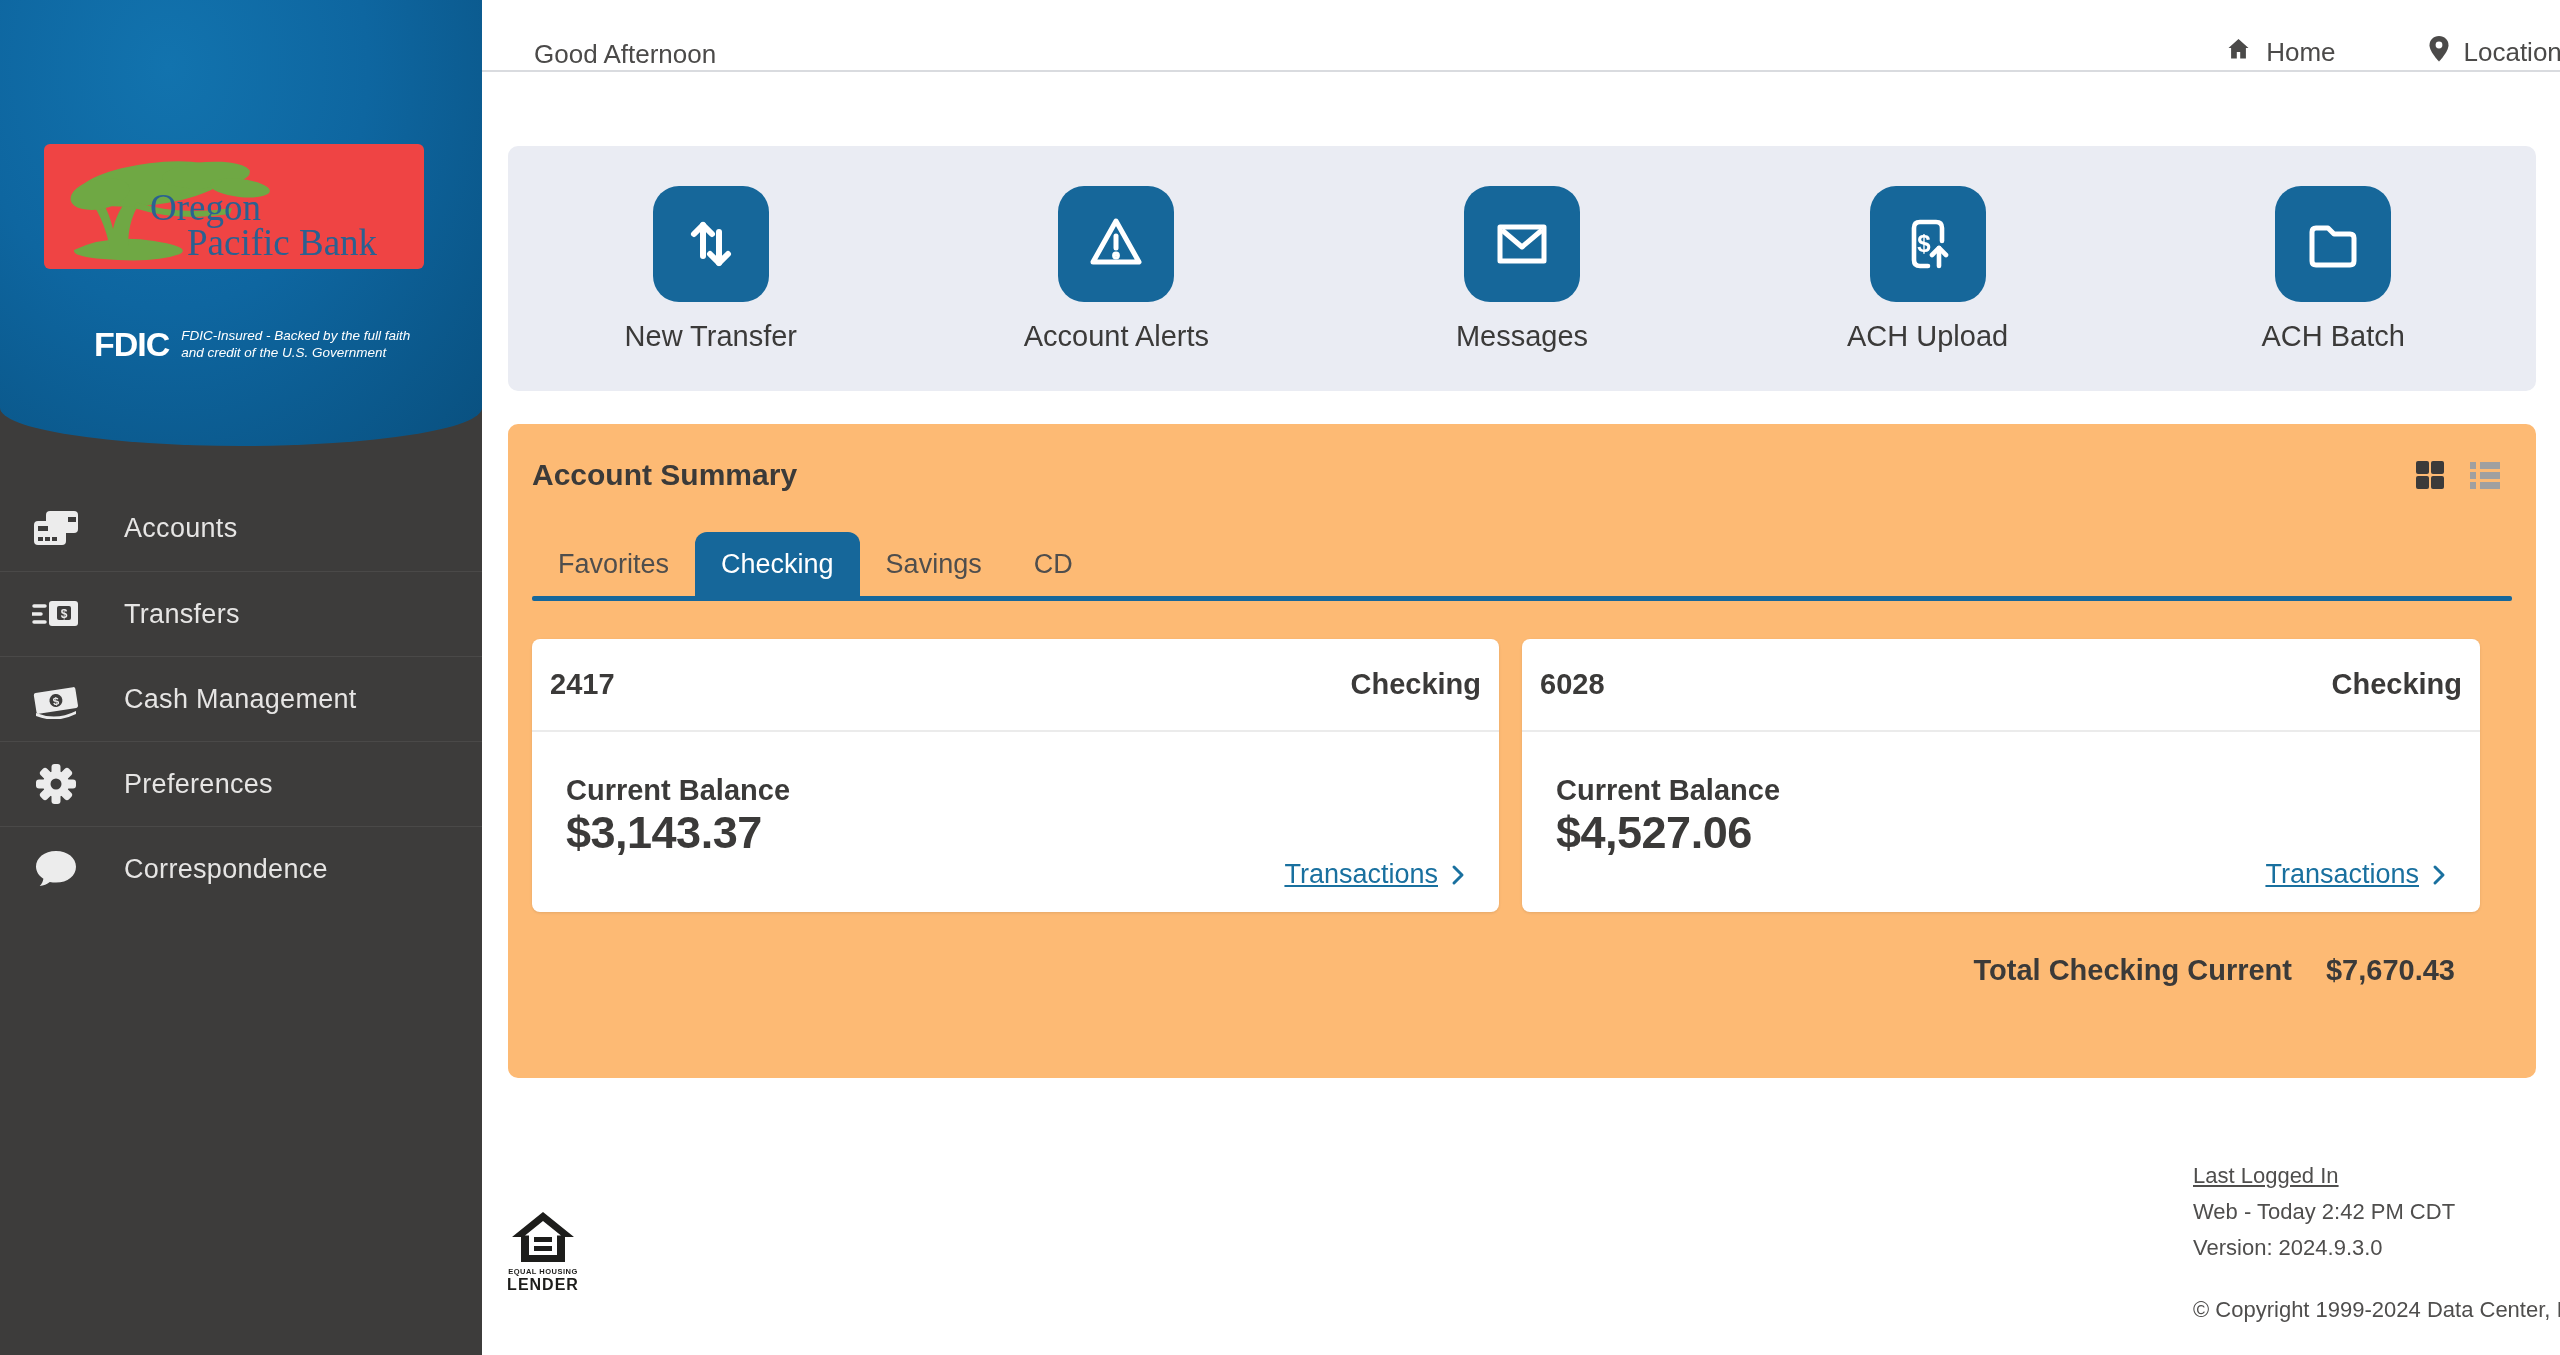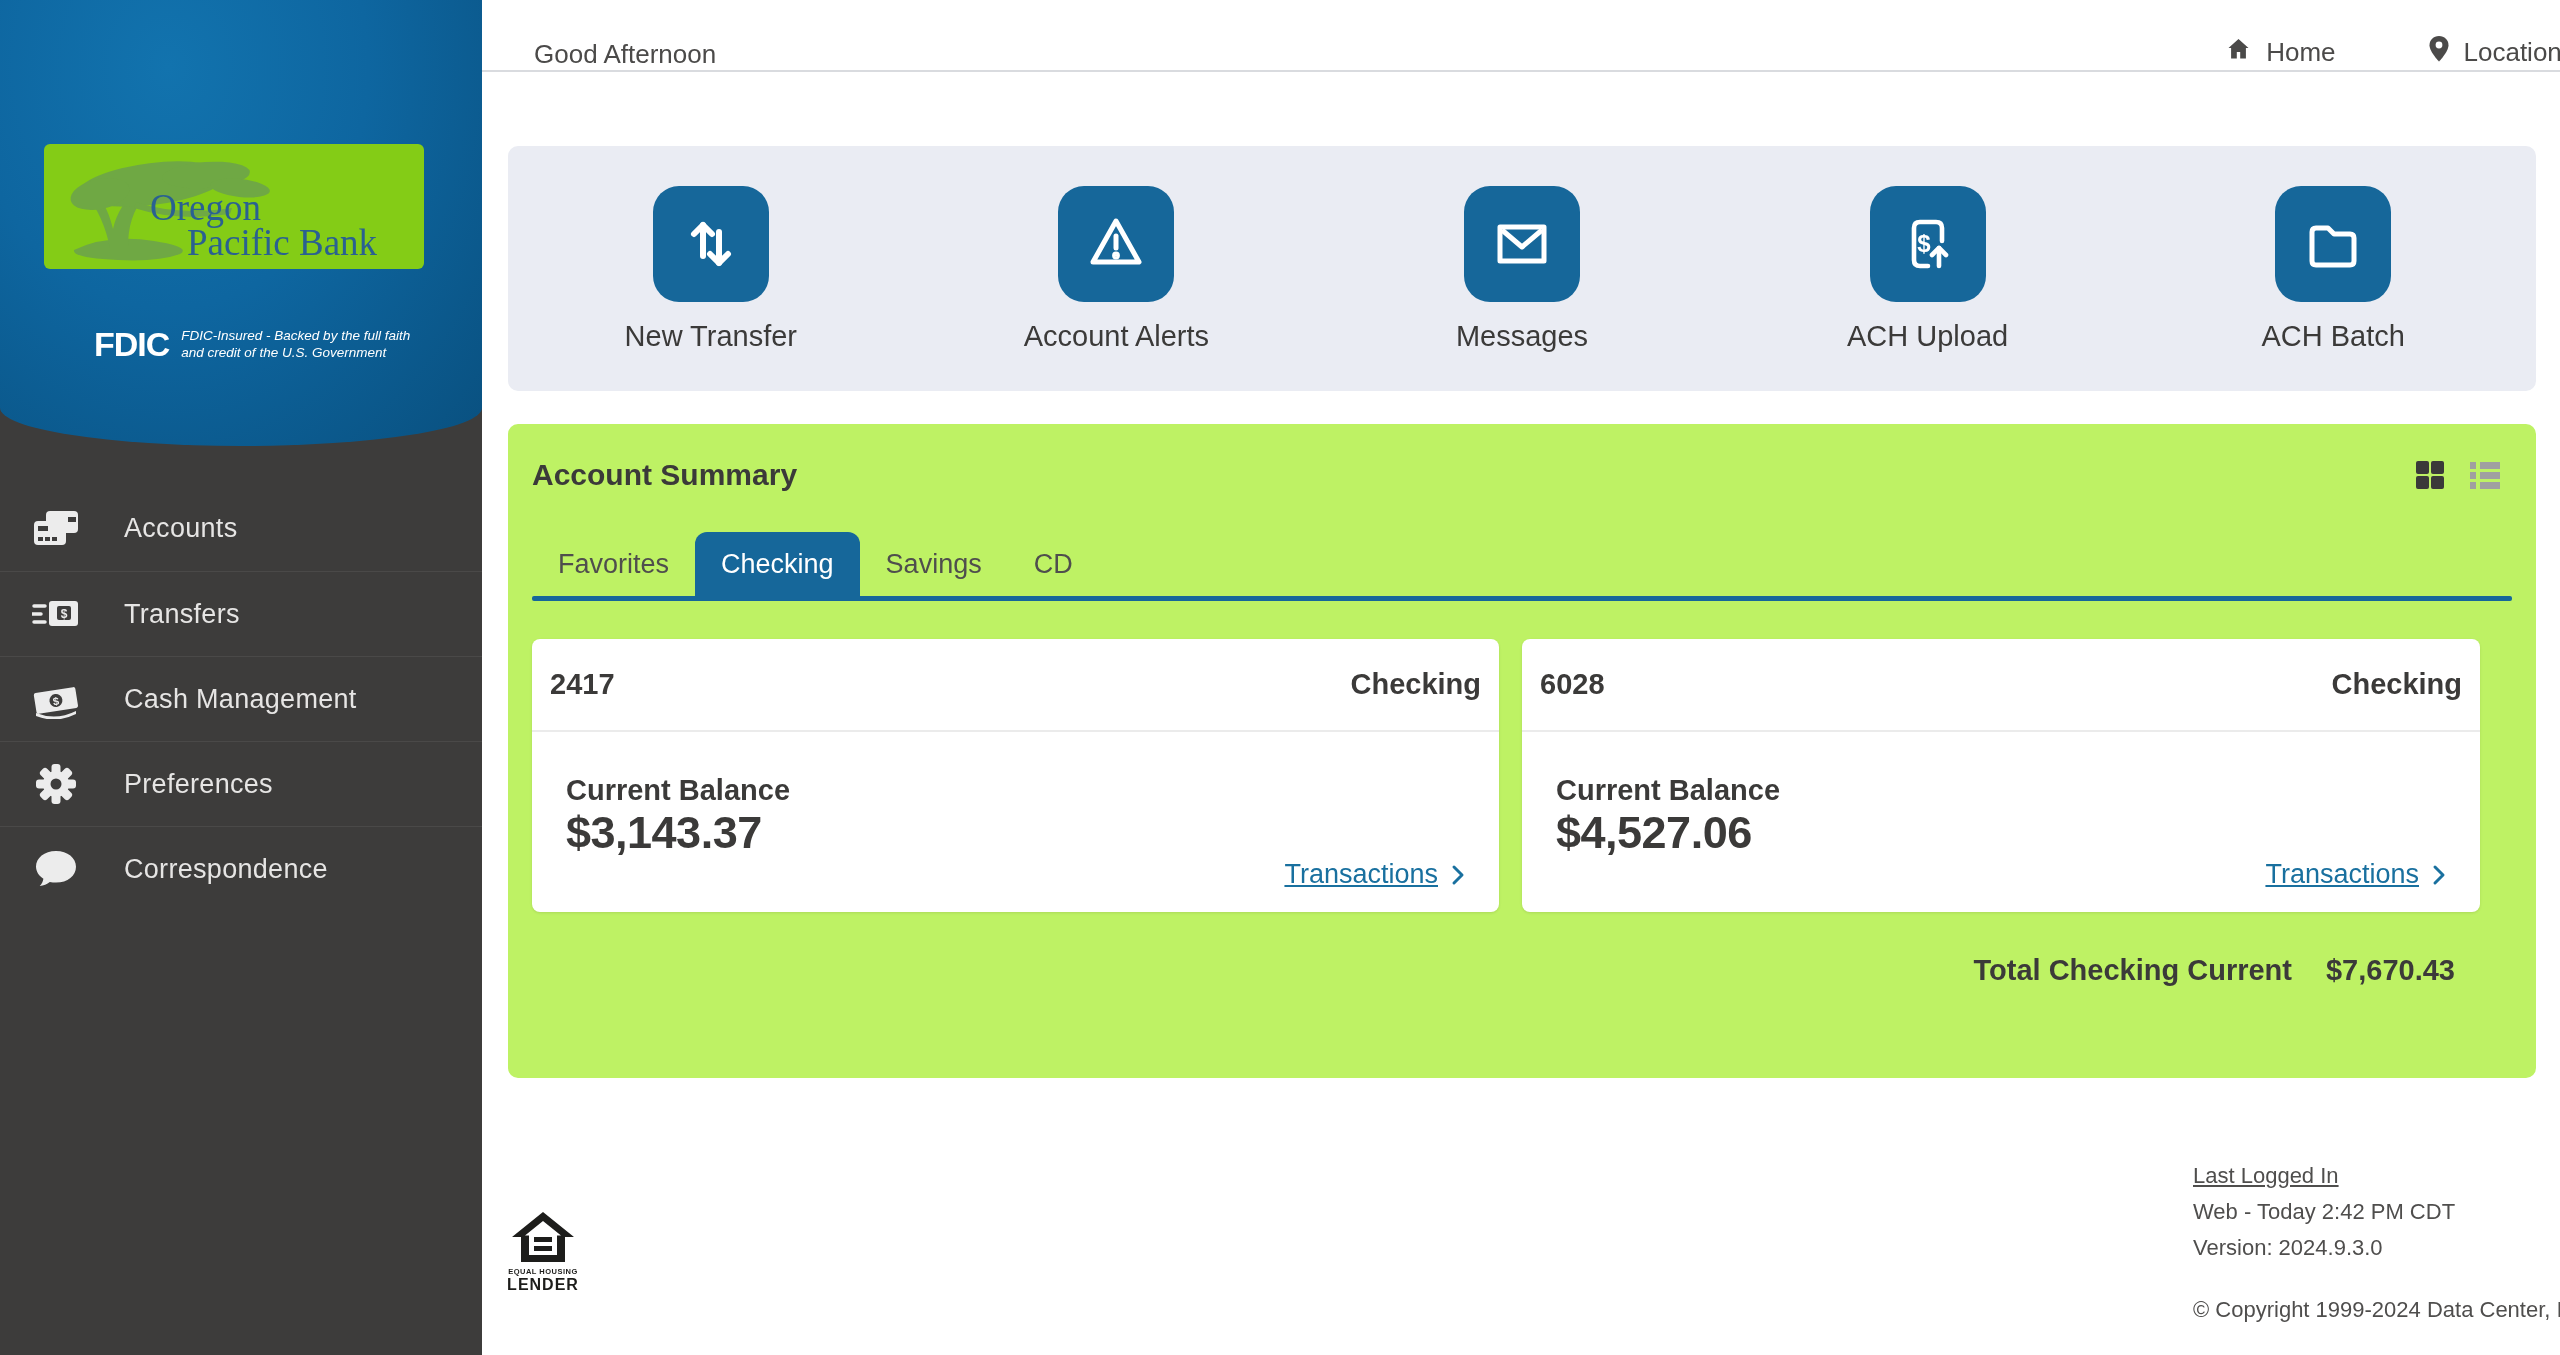--- a/index.html
+++ b/index.html
@@ -7,21 +7,21 @@
               font-family:"Liberation Sans", sans-serif; }
   .stage { position:relative; width:2560px; height:1355px; background:#ffffff; }
 
   
   .sidebar { position:absolute; left:0; top:0; width:482px; height:1355px;
              background:#3d3c3b; z-index:2; }
   .sb-blue { position:absolute; left:0; top:0; width:482px; height:446px;
              background:radial-gradient(ellipse at 35% 15%, #1273ae 0%, #0e66a0 45%, #09507f 100%);
              border-radius:0 0 55% 55% / 0 0 42px 42px; }
   .logo-box { position:absolute; left:44px; top:144px; width:380px; height:125px;
-              background:#84cc16; border-radius:6px; overflow:hidden; }
+              background:#ef4444; border-radius:6px; overflow:hidden; }
   .fdic { position:absolute; left:94px; top:325px; display:flex; align-items:center; gap:12px; color:#ffffff; }
   .fdic-abbr { font-size:34px; font-weight:bold; letter-spacing:-1px; }
   .fdic-lines { font-size:13.5px; font-style:italic; line-height:1.25; white-space:nowrap; }
   .menu { position:absolute; left:0; top:486px; width:482px; }
   .menu-item { height:85px; display:flex; align-items:center; padding-left:30px; gap:42px;
                cursor:pointer; }
   .menu-item + .menu-item { border-top:1px solid #4a4948; }
   .menu-item .mi-icon { width:52px; display:flex; justify-content:center; }
   .menu-item .mi-label { font-size:27px; color:#e6e5e4; letter-spacing:.3px; }
 
@@ -35,21 +35,21 @@
   
   .qa-panel { position:absolute; left:508px; top:146px; width:2028px; height:245px;
               background:#eaecf3; border-radius:10px; display:flex; }
   .qa-item { flex:1; display:flex; flex-direction:column; align-items:center; justify-content:flex-start;
              padding-top:40px; cursor:pointer; }
   .qa-btn { width:116px; height:116px; background:#16679a; border-radius:26px;
             display:flex; align-items:center; justify-content:center; }
   .qa-label { margin-top:18px; font-size:29px; font-weight:500; color:#3b3a39; }
 
   .as-panel { position:absolute; left:508px; top:424px; width:2028px; height:654px;
-              background:#bef264; border-radius:10px; padding:34px 24px 0 24px; }
+              background:#fdba74; border-radius:10px; padding:34px 24px 0 24px; }
   .as-header { display:flex; align-items:center; }
   .as-title { font-size:30px; font-weight:bold; color:#3b3a39; }
   .view-icons { margin-left:auto; display:flex; align-items:center; gap:22px; padding-right:10px; }
   .view-icons svg { cursor:pointer; }
 
   .tabs { display:flex; align-items:flex-end; margin-top:40px; height:64px; }
   .tab { height:64px; display:flex; align-items:center; padding:0 26px; font-size:27px;
          color:#4f4e4d; cursor:pointer; }
   .tab.active { background:#16679a; color:#ffffff; border-radius:12px 12px 0 0; font-weight:500; }
   .tab-underline { height:5px; background:#16679a; border-radius:2px; }

